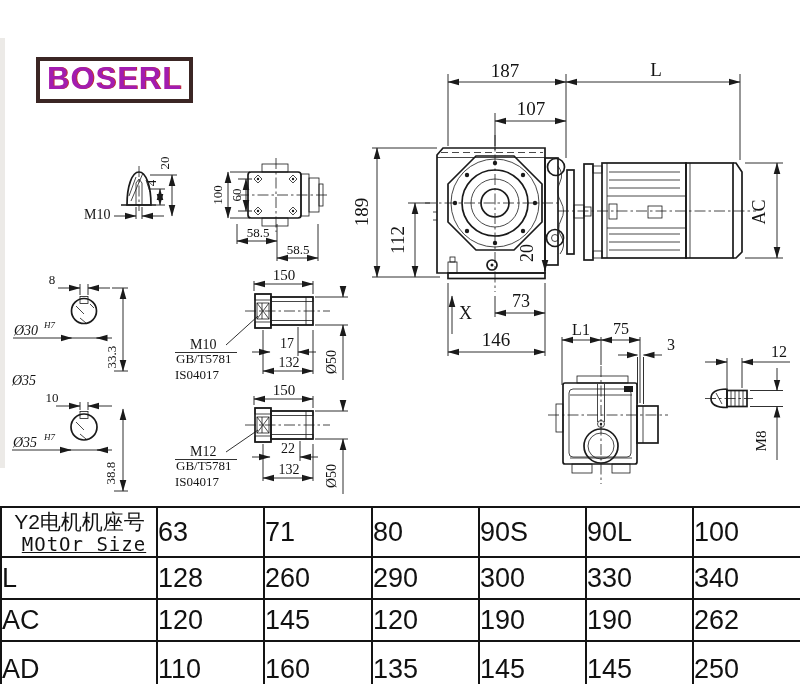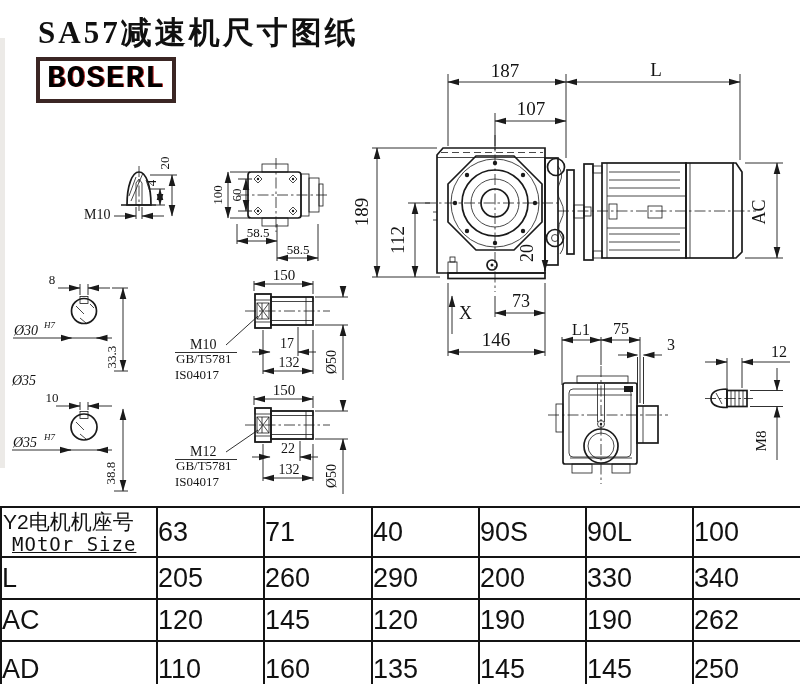--- a/index.html
+++ b/index.html
@@ -3,47 +3,46 @@
 <meta charset="utf-8">
 <style>
   html,body{margin:0;padding:0;background:#fff;}
   #stage{position:relative;width:800px;height:684px;background:#ffffff;overflow:hidden;
          font-family:"Liberation Serif",serif;color:#141414;}
   #scan-edge{position:absolute;left:0;top:38px;width:5px;height:430px;background:#eceae7;}
   #page-title{position:absolute;left:38px;top:12px;font-size:31px;font-weight:bold;
               letter-spacing:3px;color:#101010;white-space:nowrap;}
   #logo{position:absolute;left:36px;top:57px;border:4px solid #3b2624;background:#fff;
         padding:0 7px 2px 7px;}
-  #logo .logo-text{font-family:Liberation Mono, monospace;font-size:31px;font-weight:bold;
-        color:#000000;letter-spacing:1px;text-shadow:1px 0 0 #c03030;line-height:36px;}
+  #logo .logo-text{font-family:Liberation Sans, sans-serif;font-size:31px;font-weight:bold;
+        color:#a21caf;letter-spacing:1px;text-shadow:1px 0 0 #c03030;line-height:36px;}
   svg text{fill:#141414;font-family:"Liberation Serif",serif;}
   .thick{stroke:#1a1a1a;stroke-width:1.7;fill:none;}
   .thin{stroke:#1a1a1a;stroke-width:0.8;fill:none;}
   .dim{stroke:#1a1a1a;stroke-width:0.9;fill:none;}
   .cl{stroke:#1a1a1a;stroke-width:0.8;stroke-dasharray:11 3 2.5 3;fill:none;}
   .dash{stroke:#1a1a1a;stroke-width:0.8;stroke-dasharray:7 4;fill:none;}
   .t13{font-size:13px;} .t14{font-size:14px;} .t15{font-size:15px;}
   .t16{font-size:16px;} .t18{font-size:18px;} .t19{font-size:19px;}
   .t9{font-size:9px;} .lab{font-style:italic;}
   .solid{fill:#1a1a1a;stroke:none;}
   #spec-table{position:absolute;left:0;top:506px;width:800px;height:178px;
       border-collapse:collapse;table-layout:fixed;font-family:"Liberation Sans",sans-serif;}
   #spec-table td{border:2px solid #141414;vertical-align:middle;
       font-size:27px;color:#111;padding:0;overflow:hidden;}
-  #spec-table td.hdr-cell{text-align:left;margin-top:8px;}
+  #spec-table td.hdr-cell{text-align:center;margin-top:8px;}
   .hdr-cn{font-size:21px;line-height:23px;margin-left:1px;white-space:nowrap;}
   .hdr-en{font-family:"DejaVu Sans Mono",monospace;font-size:19px;letter-spacing:1px;
       margin-left:10px;white-space:nowrap;text-decoration:underline;}
 </style>
 </head>
 <body>
 
 <div id="stage">
   <div id="scan-edge"></div>
-  <div id="page-title">SA57减速机尺寸图纸</div>
   <div id="logo">
     <div class="logo-text">BOSERL</div>
   </div>
 
   <svg width="800" height="506" viewBox="0 0 800 506" xmlns="http://www.w3.org/2000/svg">
     <defs>
       <marker id="ar" markerUnits="userSpaceOnUse" markerWidth="12" markerHeight="9" viewBox="0 0 12 9" refX="11" refY="4.5" orient="auto-start-reverse">
         <path d="M0,1.2 L11.5,4.5 L0,7.8 Z" fill="#1a1a1a"></path>
       </marker>
       <pattern id="hatch" width="5" height="5" patternUnits="userSpaceOnUse" patternTransform="rotate(45)">
@@ -379,31 +378,31 @@
         <col style="width:108px">
     </colgroup>
     <tbody>
         <tr style="height:50px">
       <td class="hdr-cell">
         <div class="hdr-cn">Y2电机机座号</div>
         <div class="hdr-en">MOtOr Size</div>
       </td>
       <td>63</td>
       <td>71</td>
-      <td>40</td>
+      <td>80</td>
       <td>90S</td>
       <td>90L</td>
       <td>100</td>
     </tr>
     <tr style="height:42px">
       <td>L</td>
-      <td>205</td>
+      <td>128</td>
       <td>260</td>
       <td>290</td>
-      <td>200</td>
+      <td>300</td>
       <td>330</td>
       <td>340</td>
     </tr>
     <tr style="height:42px">
       <td>AC</td>
       <td>120</td>
       <td>145</td>
       <td>120</td>
       <td>190</td>
       <td>190</td>

